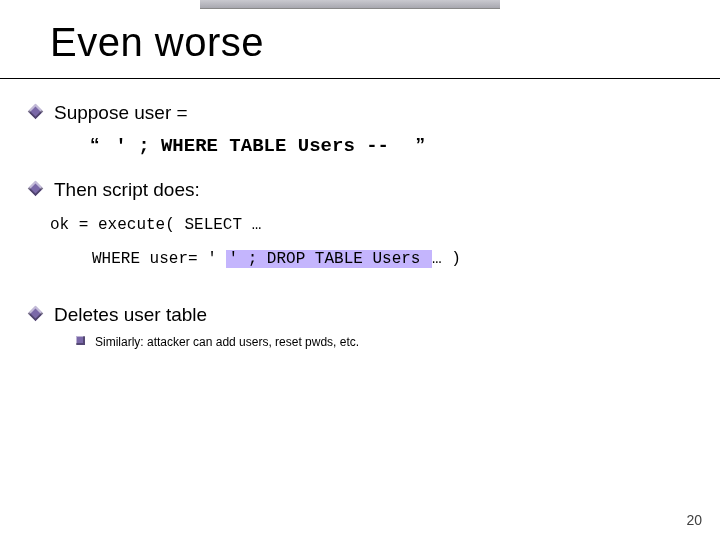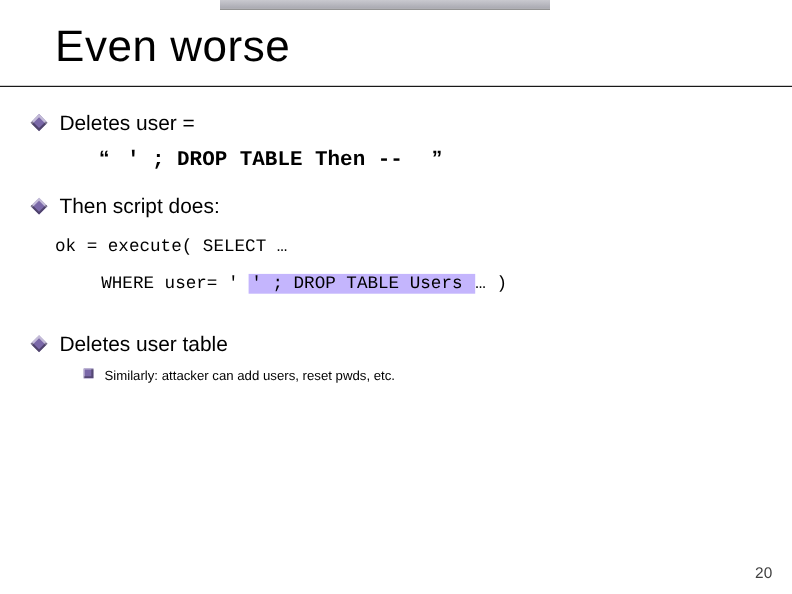--- a/index.html
+++ b/index.html
@@ -114,26 +114,26 @@
 
 <div class="topbar"></div>
 
 <div class="title">Even worse</div>
 <div class="title-rule"></div>
 
 <div class="content">
 
   <div class="bulleted">
     <span class="diamond"></span>
-    <span>Deletes user =</span>
+    <span>Suppose user =</span>
   </div>
   <div class="indent-line">
     <span class="bold">“</span>
     <span> &nbsp; </span>
-    <span class="bold mono">′ ;  DROP TABLE  Then  --</span>
+    <span class="bold mono">′ ;  WHERE TABLE  Users  --</span>
     <span> &nbsp; &nbsp; </span>
     <span class="bold">”</span>
   </div>
 
   <div class="bulleted gap-md">
     <span class="diamond"></span>
     <span>Then script does:</span>
   </div>
 
   <div class="code-block">

